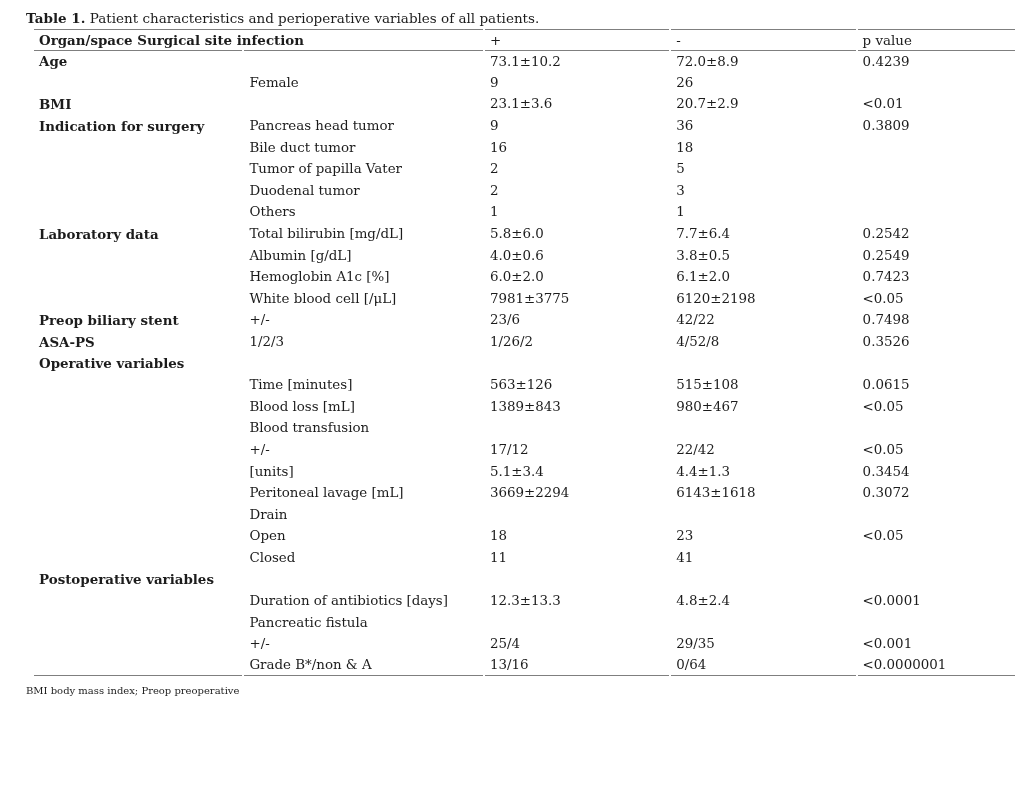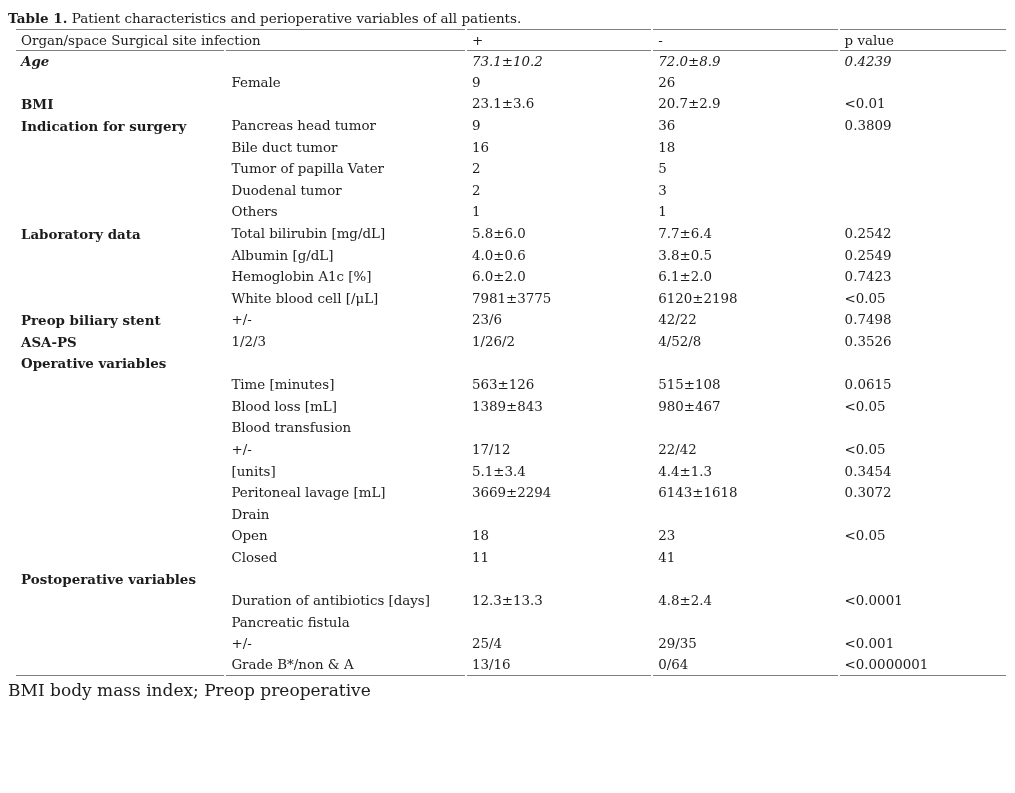--- a/index.html
+++ b/index.html
@@ -6,21 +6,21 @@
     --border:#7f7f7f;
     --text:#1c1c1c;
   }
   html,body{margin:0;padding:0;background:#ffffff;}
   body{
     width:1015px;height:793px;
     font-family:"DejaVu Serif", serif;
     color:var(--text);
     overflow:hidden;
   }
-  .page{padding:8px 7px 0 7px;}
+  .page{padding:8px 7px 0 25px;}
   .caption{
     margin:0 0 1px 1px;
     font-size:13.5px;
     line-height:20px;
   }
   .caption .cap-label{font-weight:bold;}
   table.char-table{
     border-collapse:separate;
     border-spacing:2px 0;
     table-layout:fixed;
@@ -39,28 +39,28 @@
     font-size:13.4px;
     padding:2px 5px;
     white-space:nowrap;
     overflow:hidden;
     vertical-align:middle;
   }
   thead th{
     border-top:1px solid var(--border);
     height:21px;
   }
-  thead th.group{font-weight:normal;}
+  thead th.group{font-weight:bold;}
   tbody td{height:21.6px;}
-  tbody tr:first-child td{border-top:1px solid var(--border);font-style:italic;}
+  tbody tr:first-child td{border-top:1px solid var(--border);}
   tbody tr:last-child td{border-bottom:1px solid var(--border);}
   td.cat{font-weight:bold;}
   .footnote{
     margin:6px 0 0 1px;
-    font-size:17px;
+    font-size:10px;
     line-height:17px;
   }
   .footnote + .footnote{margin-top:6px;}
 </style>
 </head>
 <body>
 
 <div class="page">
 
   <p class="caption"><span class="cap-label">Table 1.</span><span> Patient characteristics and perioperative variables of all patients.</span></p>

